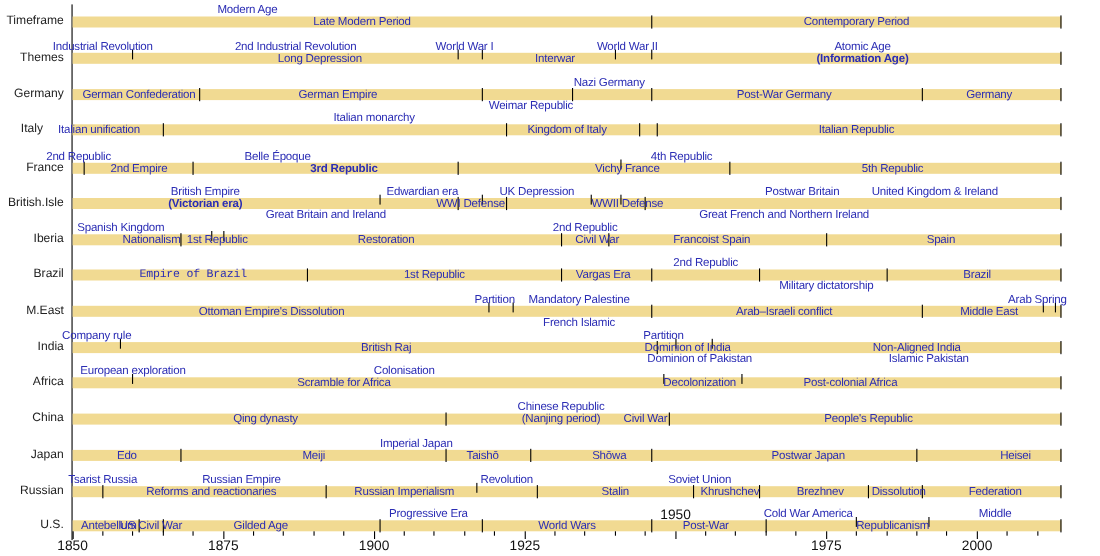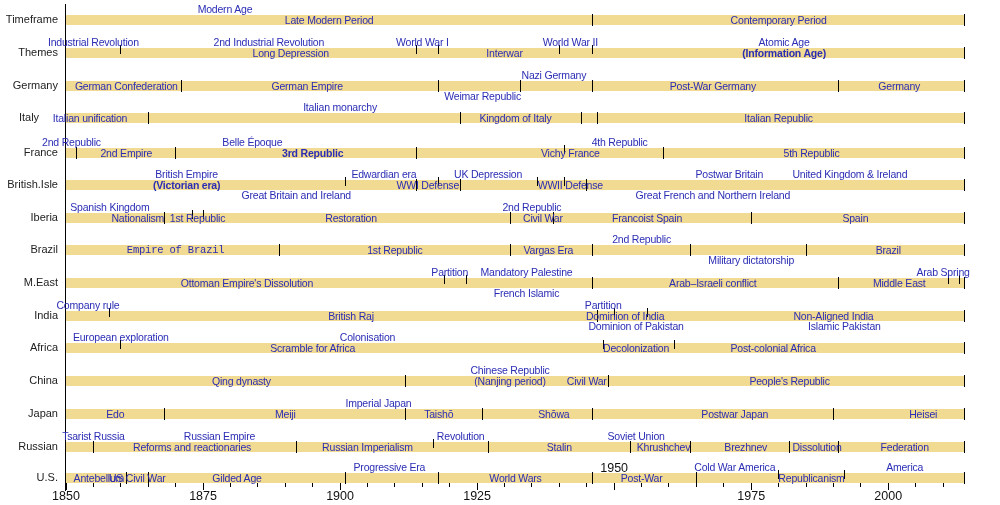--- a/index.html
+++ b/index.html
@@ -280,21 +280,21 @@
         <div class="tick" style="left: 778.122px;"></div>
         <div class="tick" style="left: 843.902px;"></div>
         <div class="lbl on" style="left: 98.8902px; color: rgb(43, 45, 180);">Antebellum</div>
         <div class="lbl on" style="left: 137.262px; color: rgb(43, 45, 180);">US Civil War</div>
         <div class="lbl on" style="left: 237px; color: rgb(43, 45, 180);">Gilded Age</div>
         <div class="lbl above" style="left: 389.421px; color: rgb(43, 45, 180);">Progressive Era</div>
         <div class="lbl on" style="left: 515.5px; color: rgb(43, 45, 180);">World Wars</div>
         <div class="lbl on" style="left: 641.579px; color: rgb(43, 45, 180);">Post-War</div>
         <div class="lbl above" style="left: 734.768px; color: rgb(43, 45, 180);">Cold War America</div>
         <div class="lbl on" style="left: 811.512px; color: rgb(43, 45, 180);">Republicanism</div>
-        <div class="lbl above" style="left: 904.701px; color: rgb(43, 45, 180);">America</div>
+        <div class="lbl above" style="left: 904.701px; color: rgb(43, 45, 180);">Middle</div>
       </div>
     </div>
   <div id="xaxis">
       <div class="xtick" style="left: 65.5px; top: 483px; height: 7px;"></div>
       <div class="xlab" style="left: 66px; top: 490px;">1850</div>
       <div class="xtick" style="left: 202.543px; top: 483px; height: 7px;"></div>
       <div class="xlab" style="left: 203.043px; top: 490px;">1875</div>
       <div class="xtick" style="left: 339.585px; top: 483px; height: 7px;"></div>
       <div class="xlab" style="left: 340.085px; top: 490px;">1900</div>
       <div class="xtick" style="left: 476.628px; top: 483px; height: 7px;"></div>

